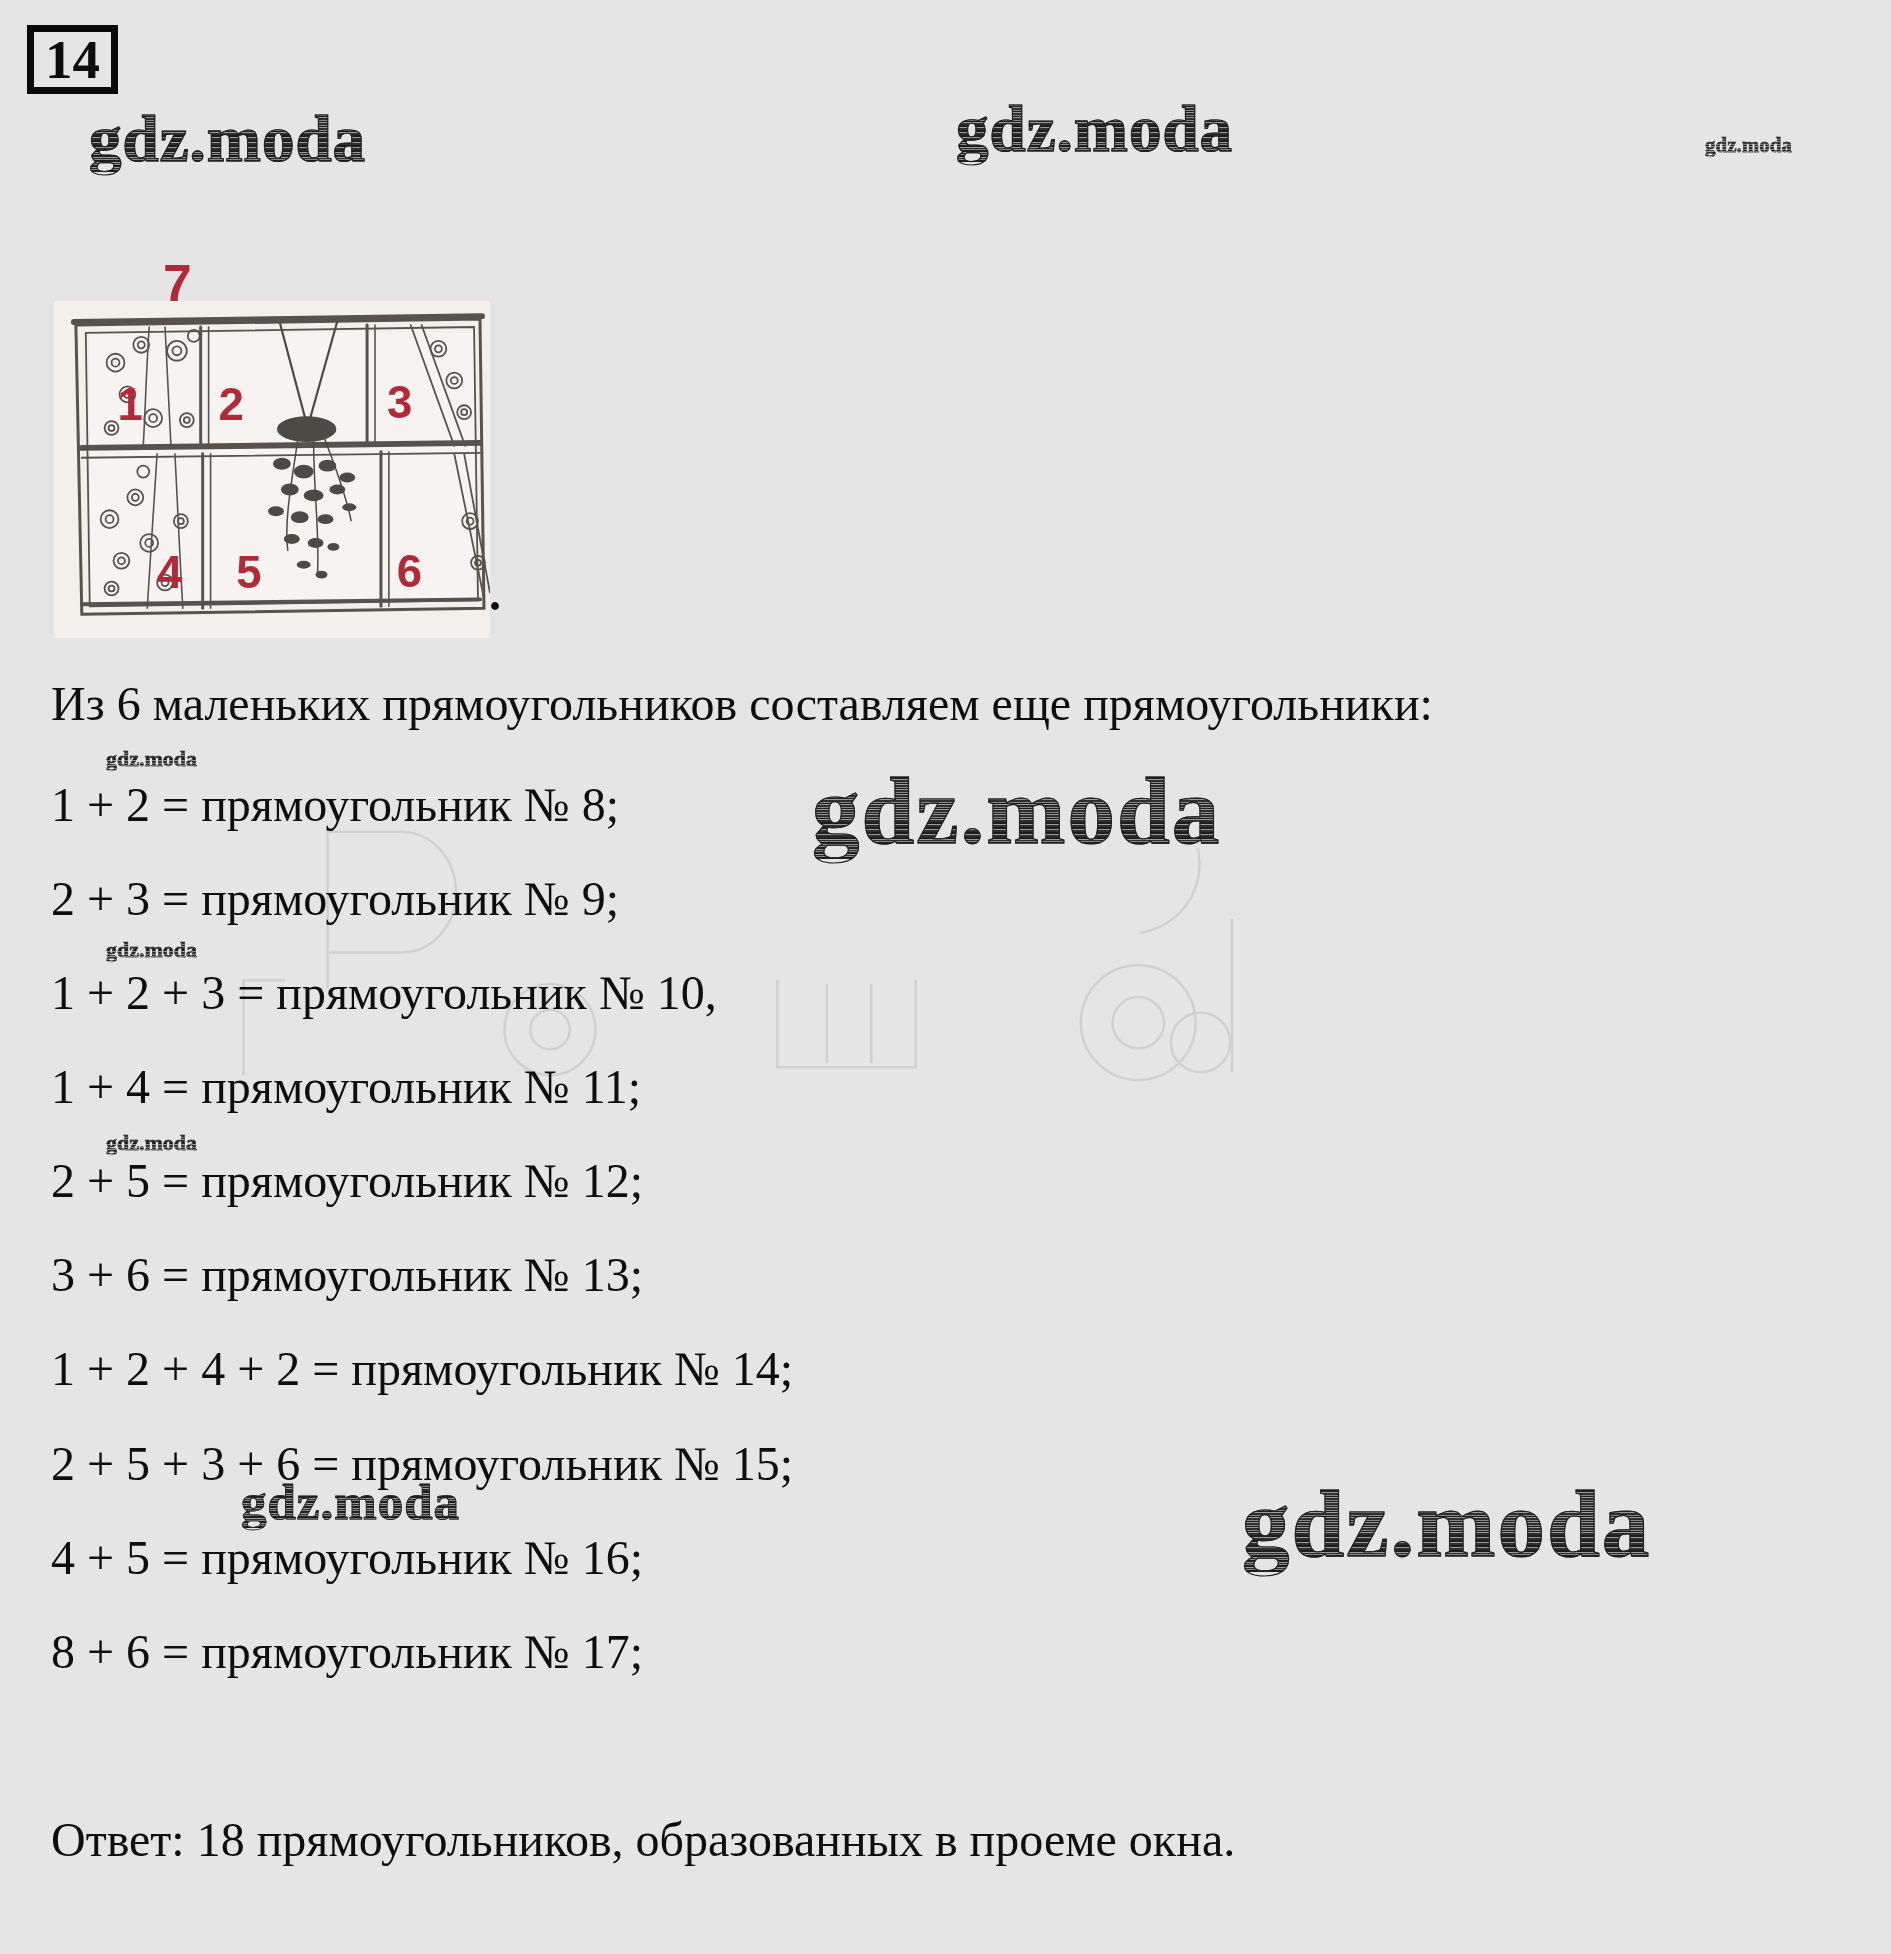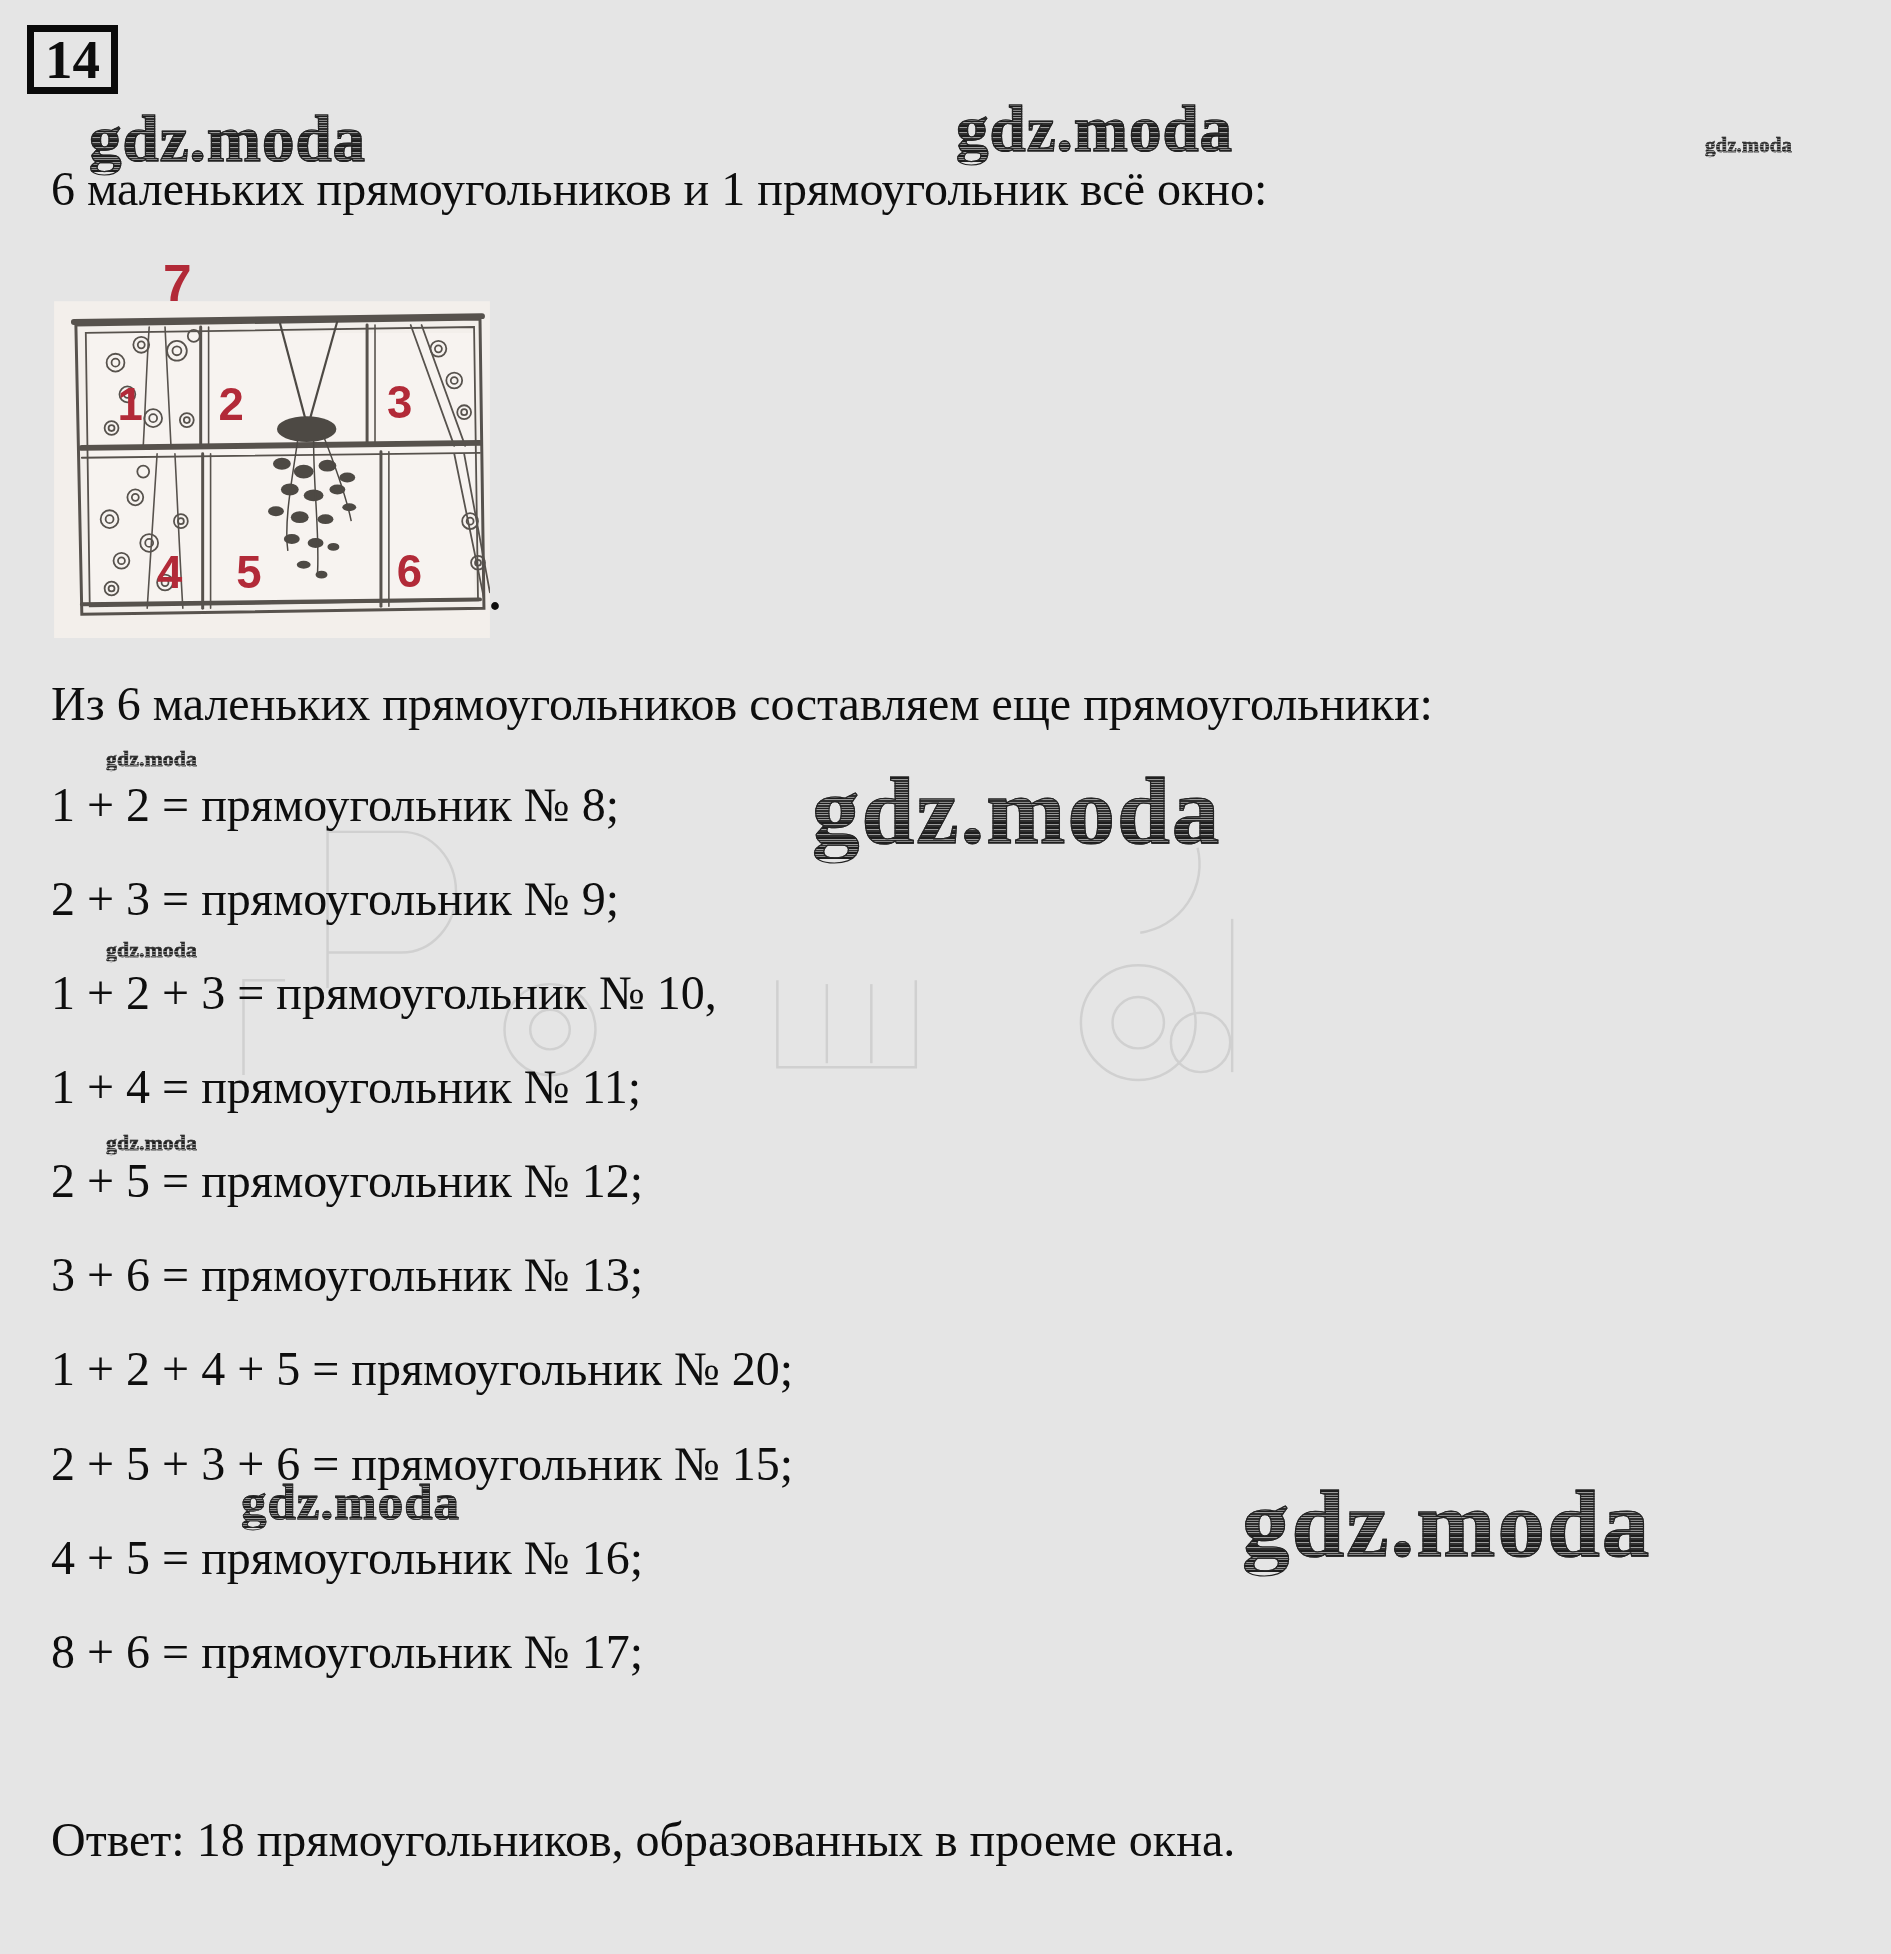--- a/index.html
+++ b/index.html
@@ -56,21 +56,20 @@
 <div class="page">
 
   <div class="abs badge">
     <span>14</span>
   </div>
 
   <div class="abs wm wm-big" style="left:89px;top:107px;">gdz.moda</div>
   <div class="abs wm wm-big" style="left:956px;top:97px;">gdz.moda</div>
   <div class="abs wm wm-tiny" style="left:1705px;top:135px;">gdz.moda</div>
 
-  <div class="abs tline" style="top:164px;">6 маленьких прямоугольников и 1 прямоугольник всё окно:</div>
 
   <svg class="abs" style="left:54px;top:224px;" width="436" height="416" viewBox="0 0 440 420">
 
     <rect x="0" y="78" width="440" height="340" fill="#f3efeb"></rect>
     <rect x="36" y="110" width="388" height="272" fill="#f7f3f0"></rect>
 
     <g stroke="#57524d" fill="none" stroke-linecap="round">
 
       <path d="M22,102 L430,96 L434,388 L28,394 Z" stroke-width="3"></path>
       <path d="M32,110 L424,104 L428,380 L36,386 Z" stroke-width="1.8"></path>
@@ -224,21 +223,21 @@
   <div class="abs wm wm-med" style="left:241px;top:1477px;">gdz.moda</div>
 
   <div class="abs wm wm-huge" style="left:1242px;top:1477px;">gdz.moda</div>
 
   <div class="abs tline" style="top:780px;">1 + 2 = прямоугольник № 8;</div>
   <div class="abs tline" style="top:874px;">2 + 3 = прямоугольник № 9;</div>
   <div class="abs tline" style="top:968px;">1 + 2 + 3 = прямоугольник № 10,</div>
   <div class="abs tline" style="top:1062px;">1 + 4 = прямоугольник № 11;</div>
   <div class="abs tline" style="top:1156px;">2 + 5 = прямоугольник № 12;</div>
   <div class="abs tline" style="top:1250px;font-family:Liberation Serif, serif;">3 + 6 = прямоугольник № 13;</div>
-  <div class="abs tline" style="top:1344px;">1 + 2 + 4 + 5 = прямоугольник № 20;</div>
+  <div class="abs tline" style="top:1344px;">1 + 2 + 4 + 2 = прямоугольник № 14;</div>
   <div class="abs tline" style="top:1439px;">2 + 5 + 3 + 6 = прямоугольник № 15;</div>
   <div class="abs tline" style="top:1533px;">4 + 5 = прямоугольник № 16;</div>
   <div class="abs tline" style="top:1627px;">8 + 6 = прямоугольник № 17;</div>
 
   <div class="abs tline" style="top:1815px;">Ответ: 18 прямоугольников, образованных в проеме окна.</div>
 
 </div>
 
 
 </body></html>

